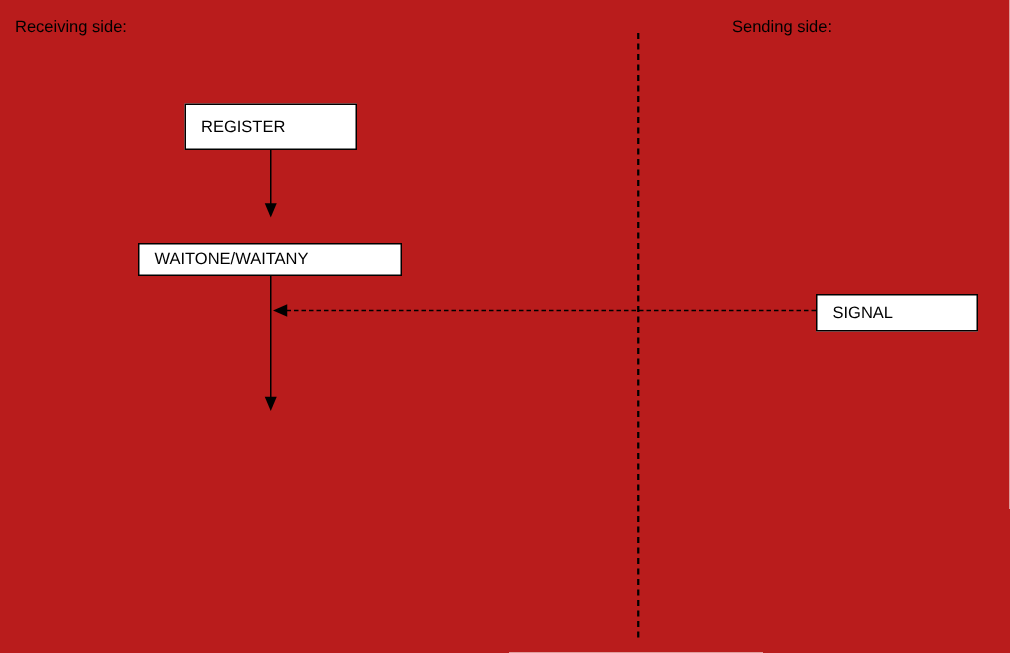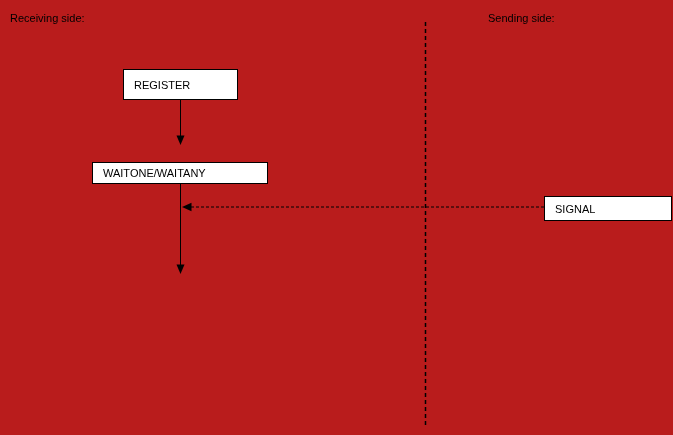--- a/index.html
+++ b/index.html
@@ -36,21 +36,21 @@
     background: #ffffff;
     font-size: 11px;
     white-space: nowrap;
     display: flex;
     align-items: center;
     padding-left: 10px;
   }
   .node-register { left: 123px; top: 69px;  width: 115px; height: 31px; }
   .node-waitone  { left: 92px;  top: 145px; width: 176px; height: 22px; margin-top: 17px; }
   .node-remove   { left: 86px;  top: 274px; width: 191px; height: 23px; }
-  .node-signal   { left: 544px; top: 196px; width: 128px; height: 25px; }
+  .node-signal   { left: 544px; top: 196px; width: 108px; height: 25px; }
   .lbl-receiving { left: 10px;  top: 12px; }
   .lbl-sending   { left: 488px; top: 12px; }
 </style>
 </head>
 <body>
 
 <div class="canvas">
 
   <div class="side-label lbl-receiving">Receiving side:</div>
 

